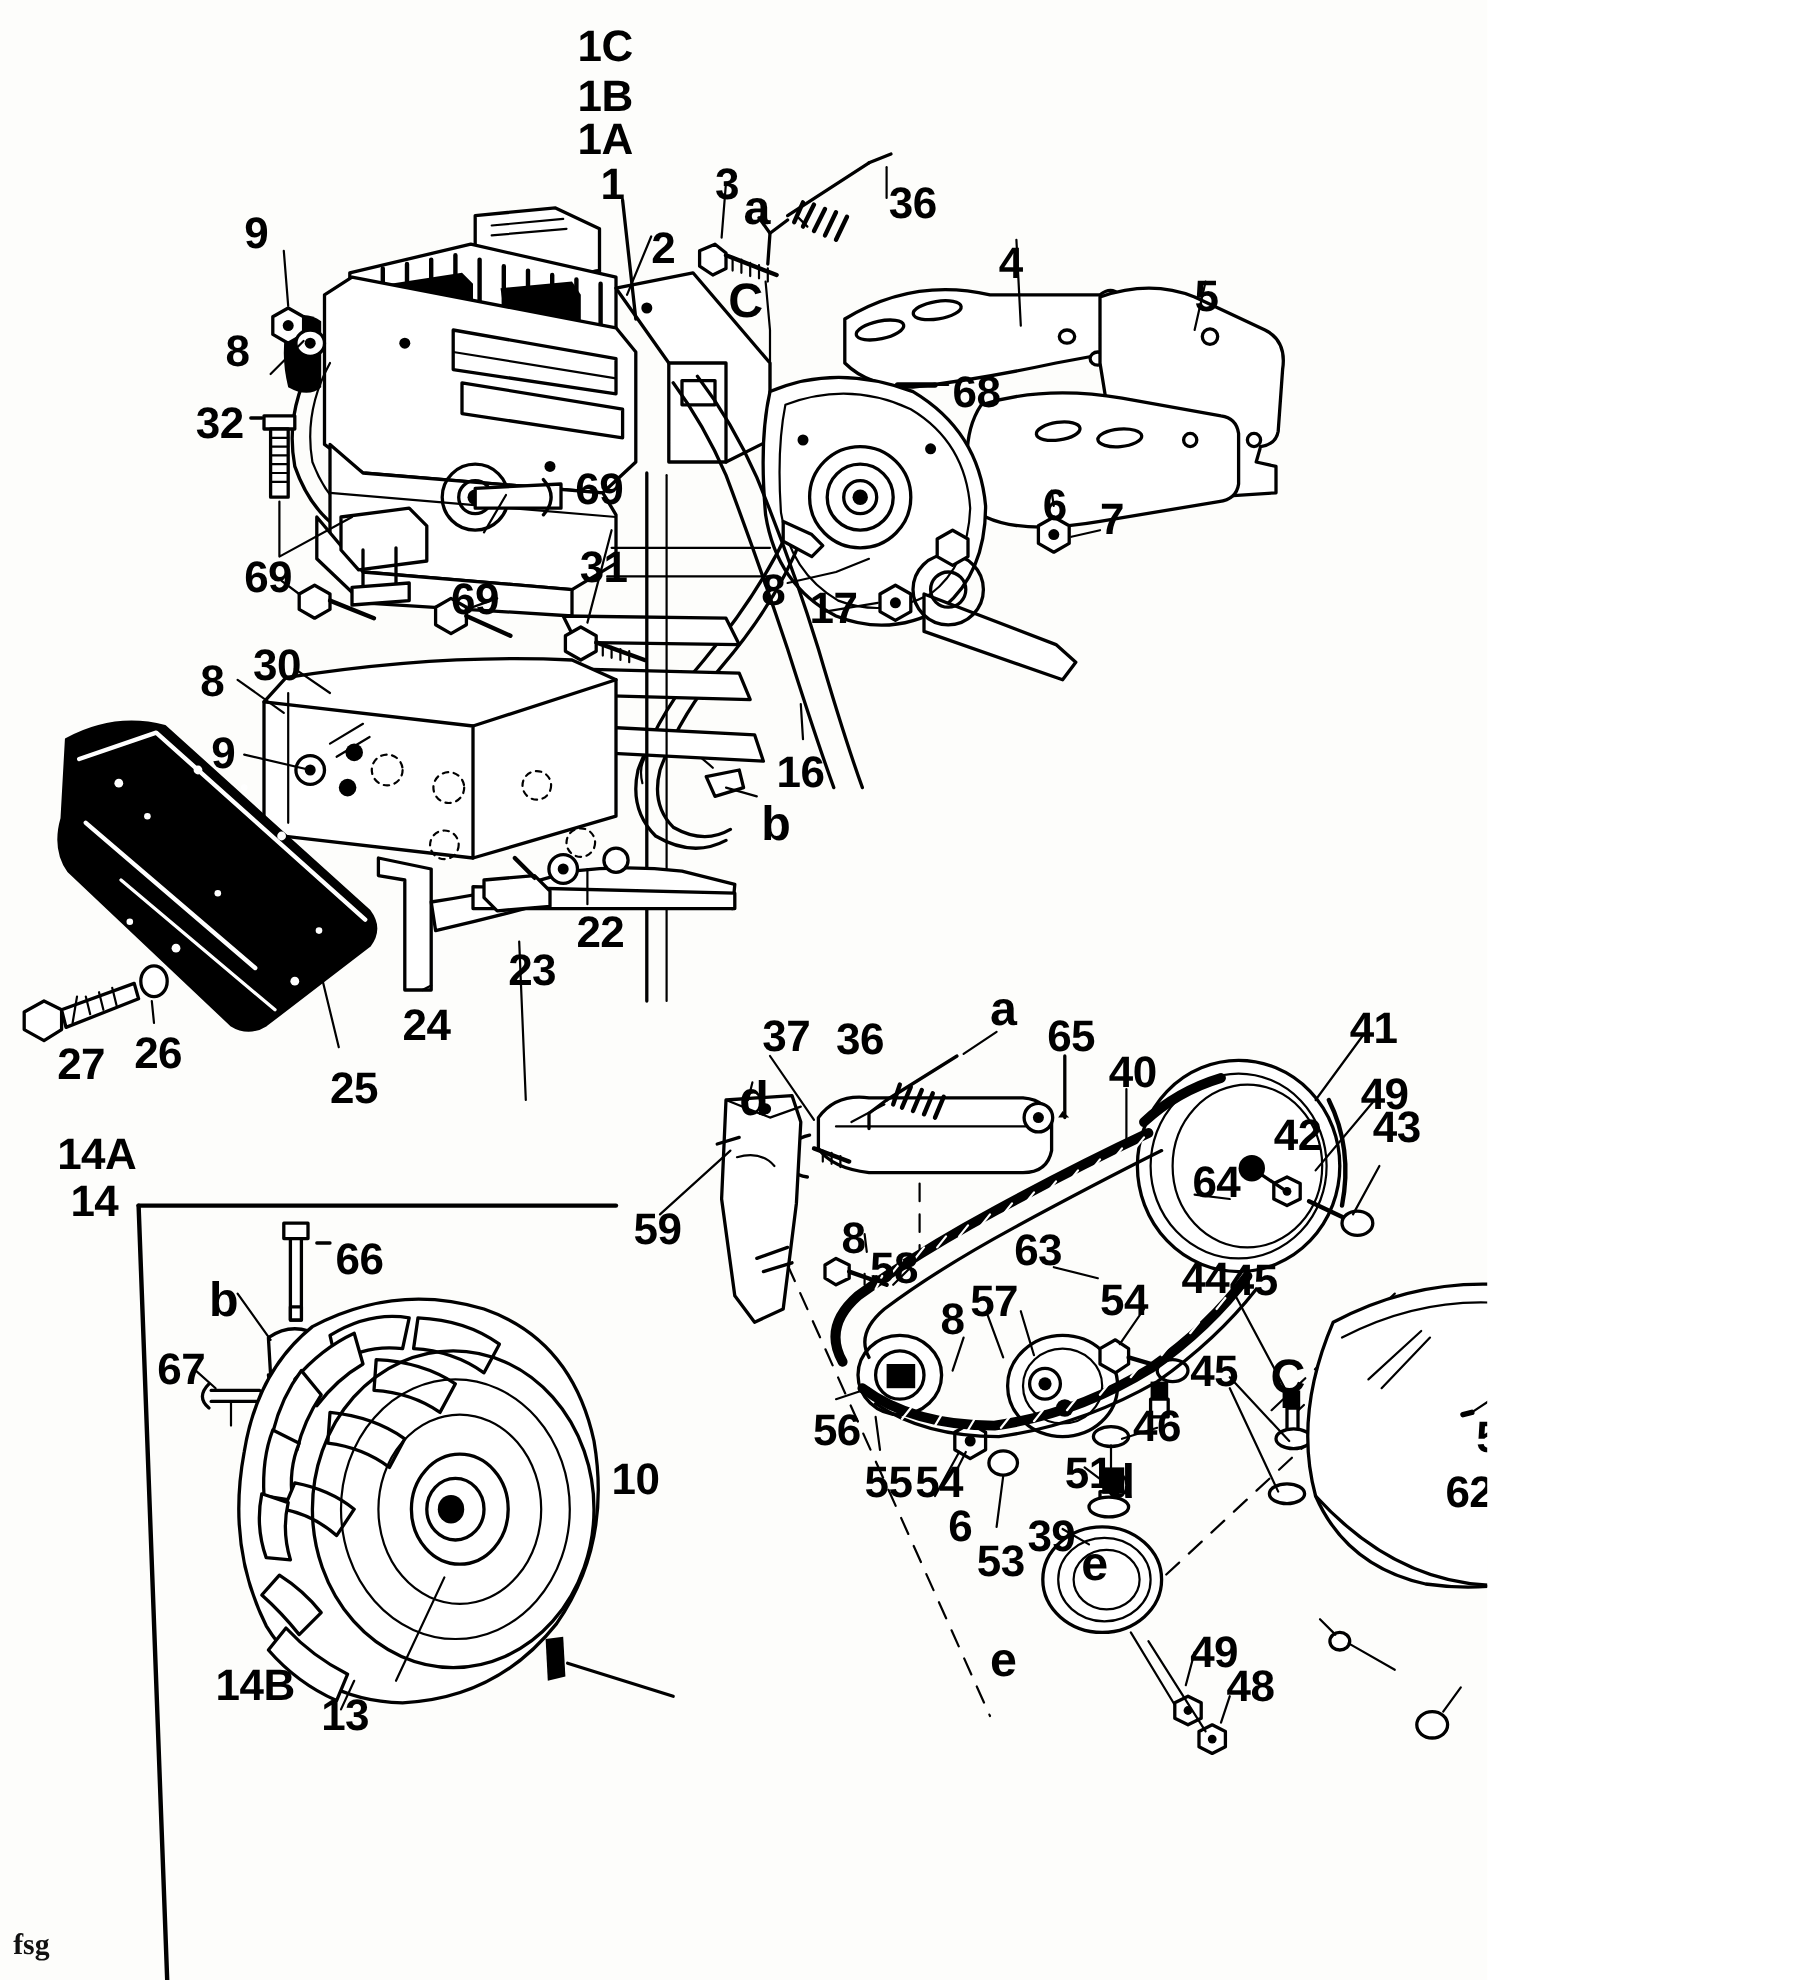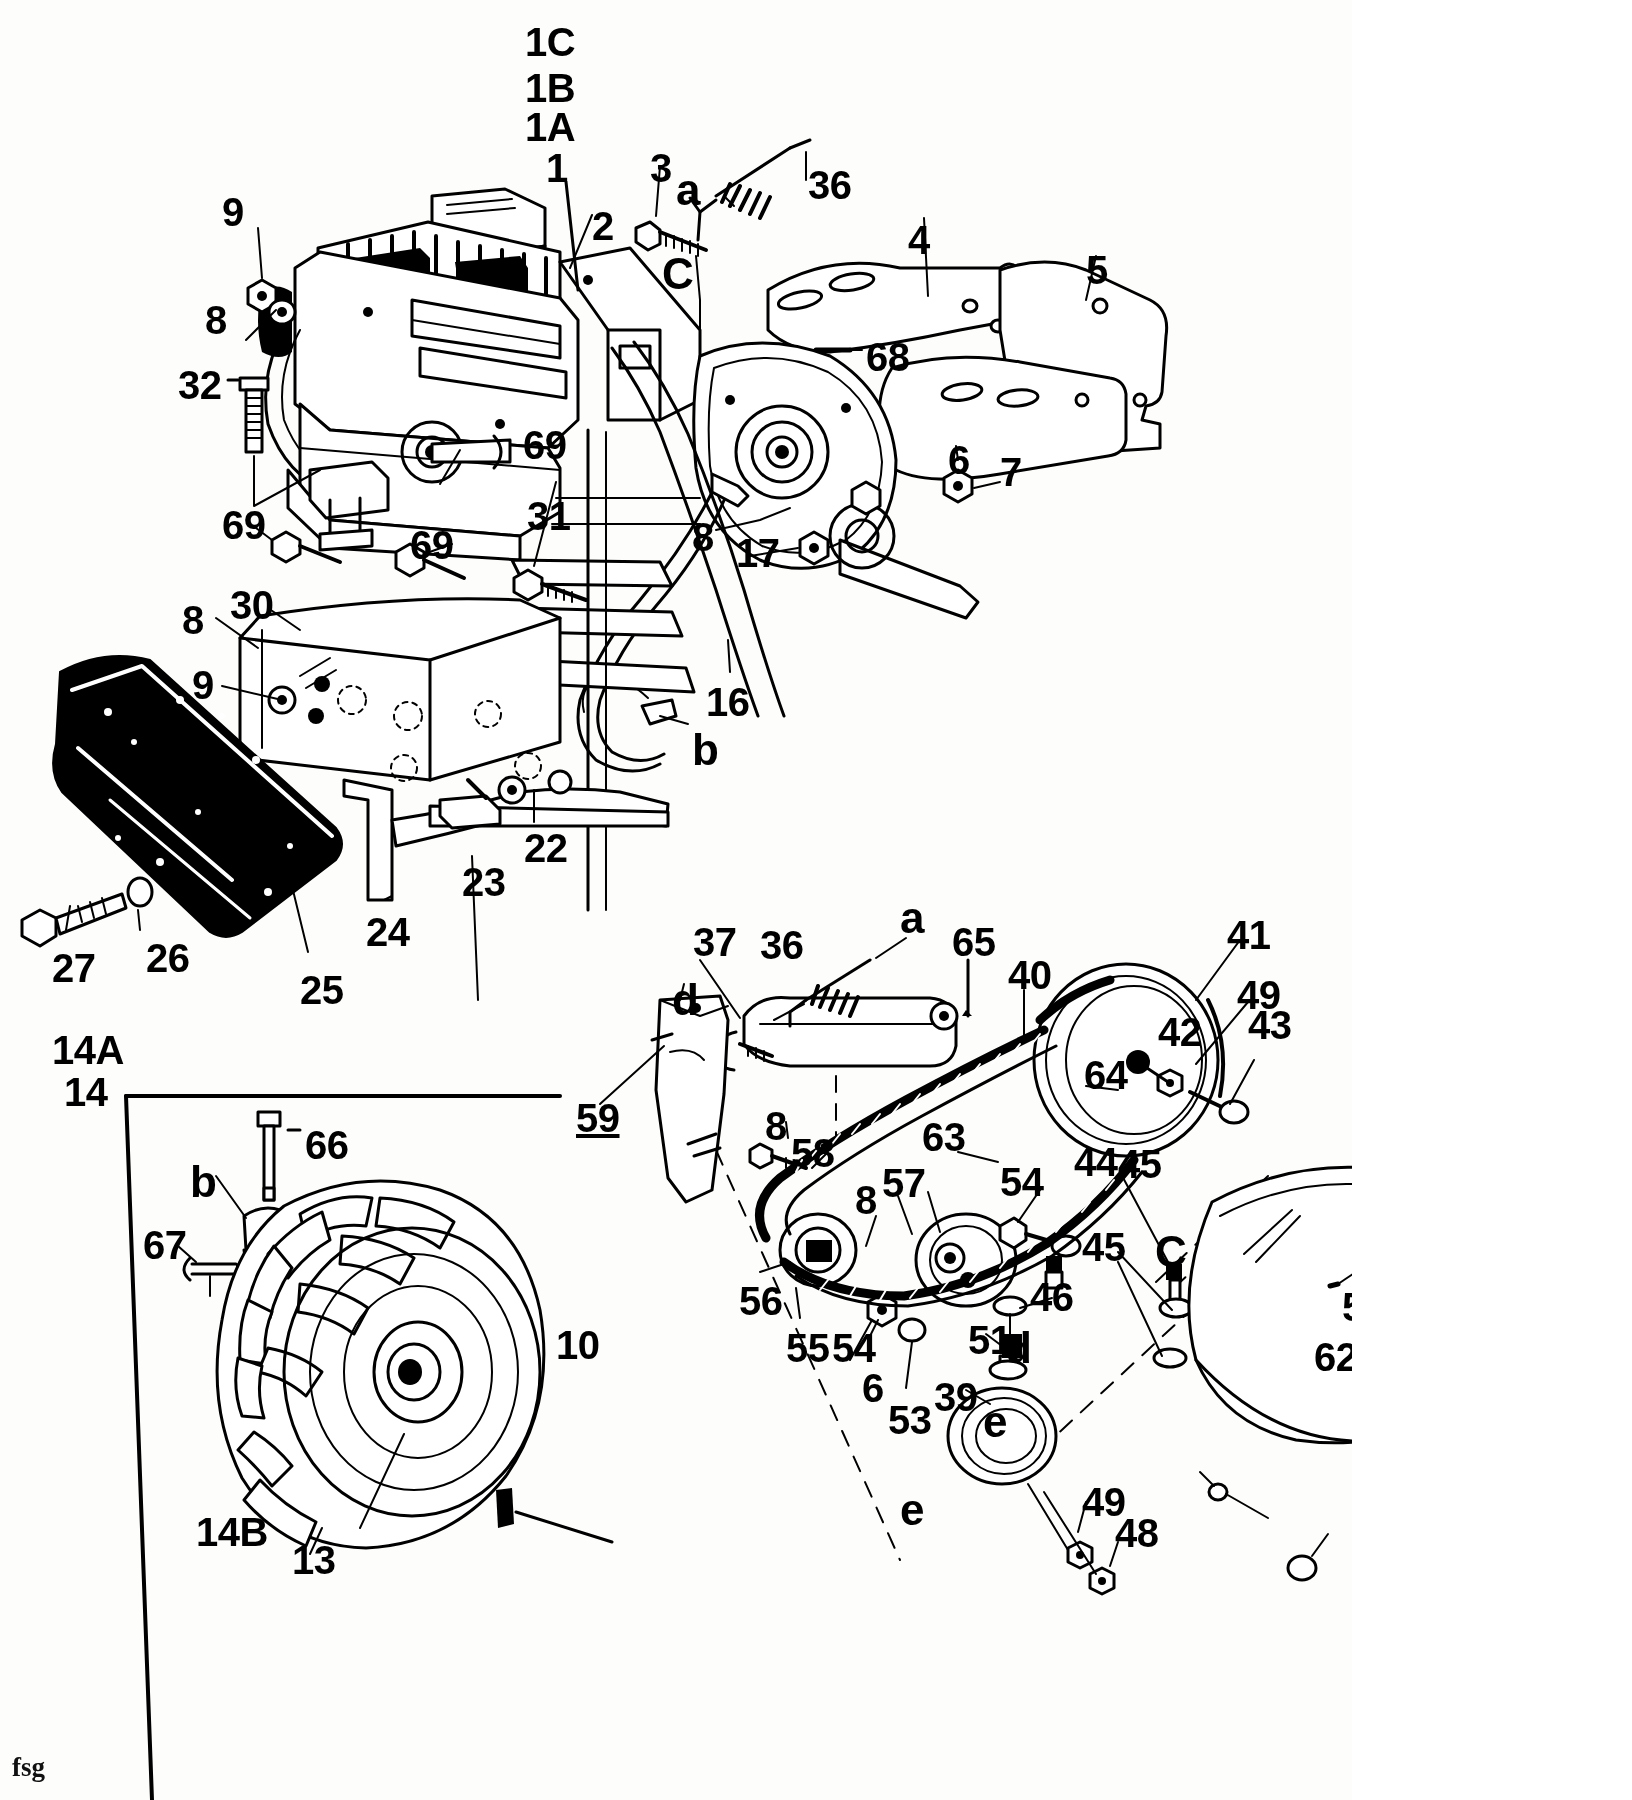--- a/index.html
+++ b/index.html
@@ -564,37 +564,37 @@
       <div class="lbl n" style="left: 182px; top: 600px;">8</div>
       <div class="lbl n" style="left: 192px; top: 665px;">9</div>
       <div class="lbl n" style="left: 706px; top: 682px;">16</div>
       <div class="lbl ltr" style="left: 692px; top: 728px;">b</div>
       <div class="lbl n" style="left: 524px; top: 828px;">22</div>
       <div class="lbl n" style="left: 462px; top: 862px;">23</div>
       <div class="lbl n" style="left: 366px; top: 912px;">24</div>
       <div class="lbl ltr" style="left: 900px; top: 896px;">a</div>
       <div class="lbl n" style="left: 1227px; top: 915px;">41</div>
       <div class="lbl n" style="left: 52px; top: 948px;">27</div>
-      <div class="lbl n" style="left: 122px; top: 938px; margin-left: 24px;">26</div>
+      <div class="lbl n" style="left: 122px; top: 938px;">26</div>
       <div class="lbl n" style="left: 693px; top: 922px;">37</div>
       <div class="lbl n" style="left: 760px; top: 925px;">36</div>
       <div class="lbl n" style="left: 952px; top: 922px;">65</div>
       <div class="lbl n" style="left: 1008px; top: 955px;">40</div>
       <div class="lbl n" style="left: 1237px; top: 975px;">49</div>
       <div class="lbl n" style="left: 300px; top: 970px;">25</div>
       <div class="lbl n" style="left: 1158px; top: 1012px;">42</div>
       <div class="lbl n" style="left: 1248px; top: 1005px;">43</div>
       <div class="lbl ltr" style="left: 672px; top: 978px;">d</div>
       <div class="lbl n" style="left: 52px; top: 1030px;">14A</div>
       <div class="lbl n" style="left: 1084px; top: 1055px;">64</div>
       <div class="lbl n" style="left: 64px; top: 1072px;">14</div>
       <div class="lbl n" style="left: 765px; top: 1106px;">8</div>
       <div class="lbl n" style="left: 922px; top: 1117px;">63</div>
       <div class="lbl n" style="left: 305px; top: 1125px;">66</div>
-      <div class="lbl n" style="left: 576px; top: 1098px; text-decoration: underline;">59</div>
+      <div class="lbl n" style="left: 576px; top: 1098px;">59</div>
       <div class="lbl n" style="left: 791px; top: 1133px;">58</div>
       <div class="lbl n" style="left: 1074px; top: 1142px;">44</div>
       <div class="lbl n" style="left: 1118px; top: 1144px;">45</div>
       <div class="lbl ltr" style="left: 190px; top: 1160px;">b</div>
       <div class="lbl n" style="left: 882px; top: 1163px;">57</div>
       <div class="lbl n" style="left: 1000px; top: 1162px;">54</div>
       <div class="lbl n" style="left: 855px; top: 1180px;">8</div>
       <div class="lbl n" style="left: 143px; top: 1225px;">67</div>
       <div class="lbl ltr" style="left: 1155px; top: 1230px;">C</div>
       <div class="lbl n" style="left: 1082px; top: 1227px;">45</div>

